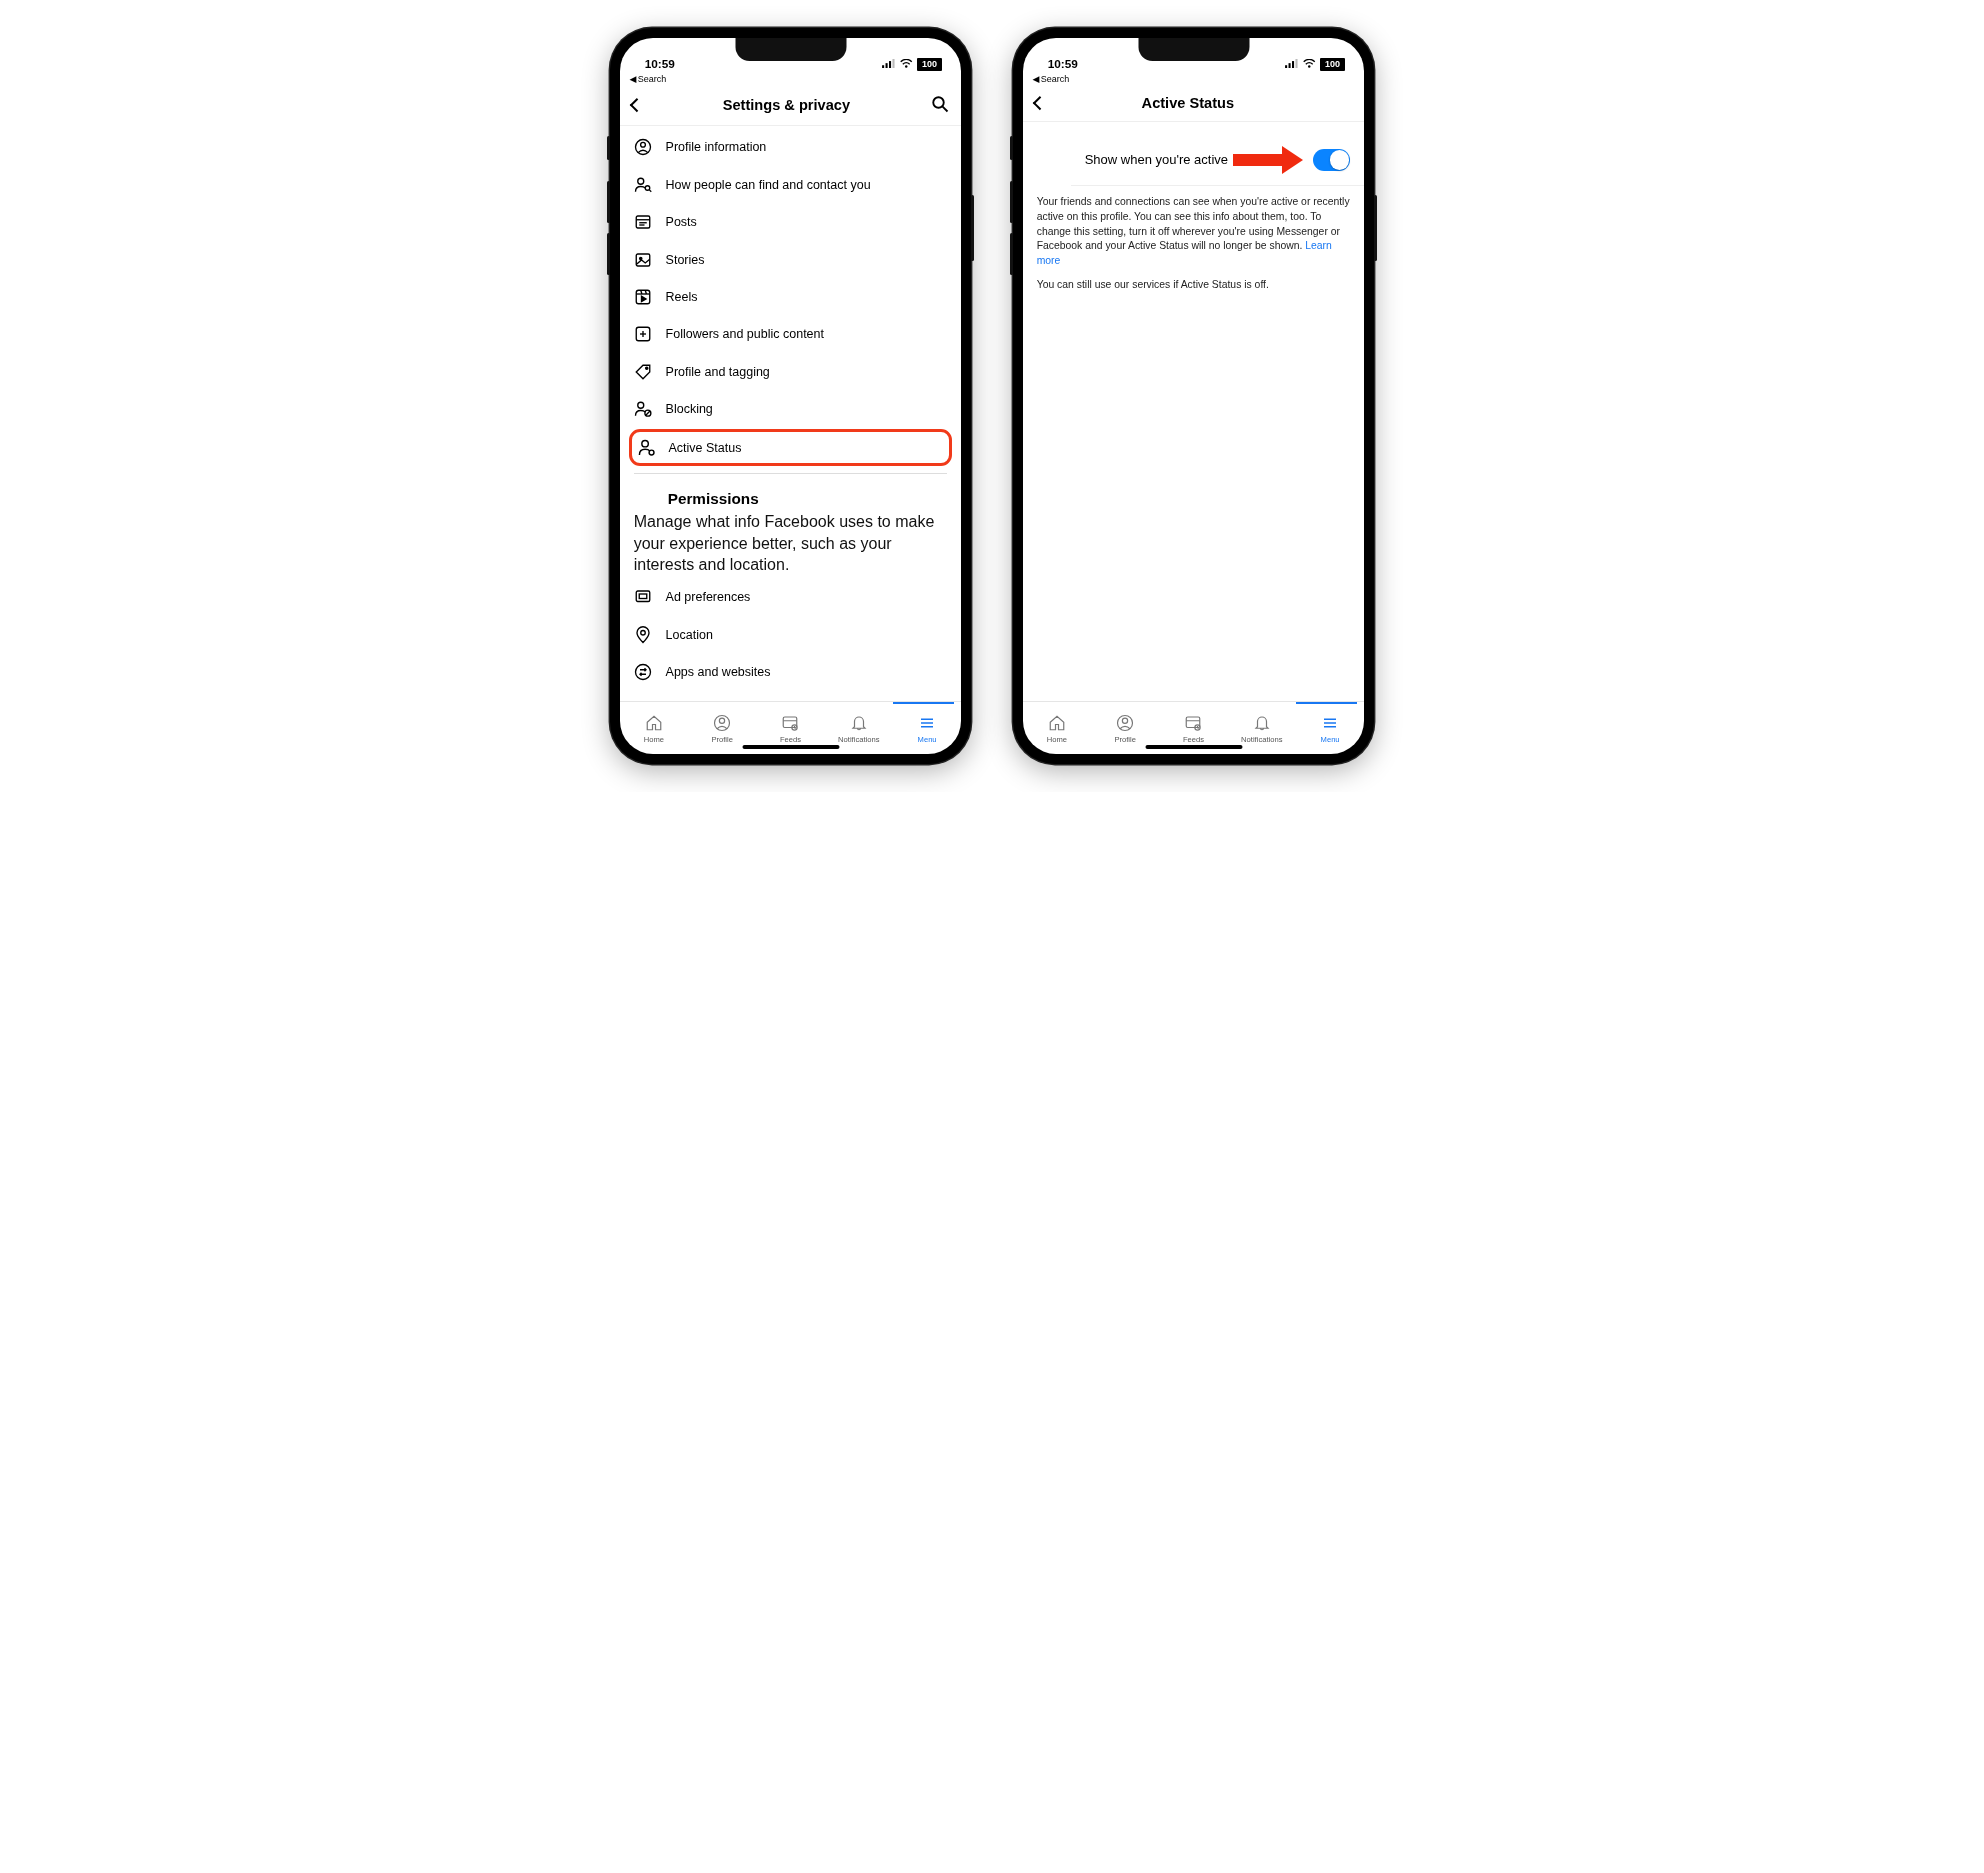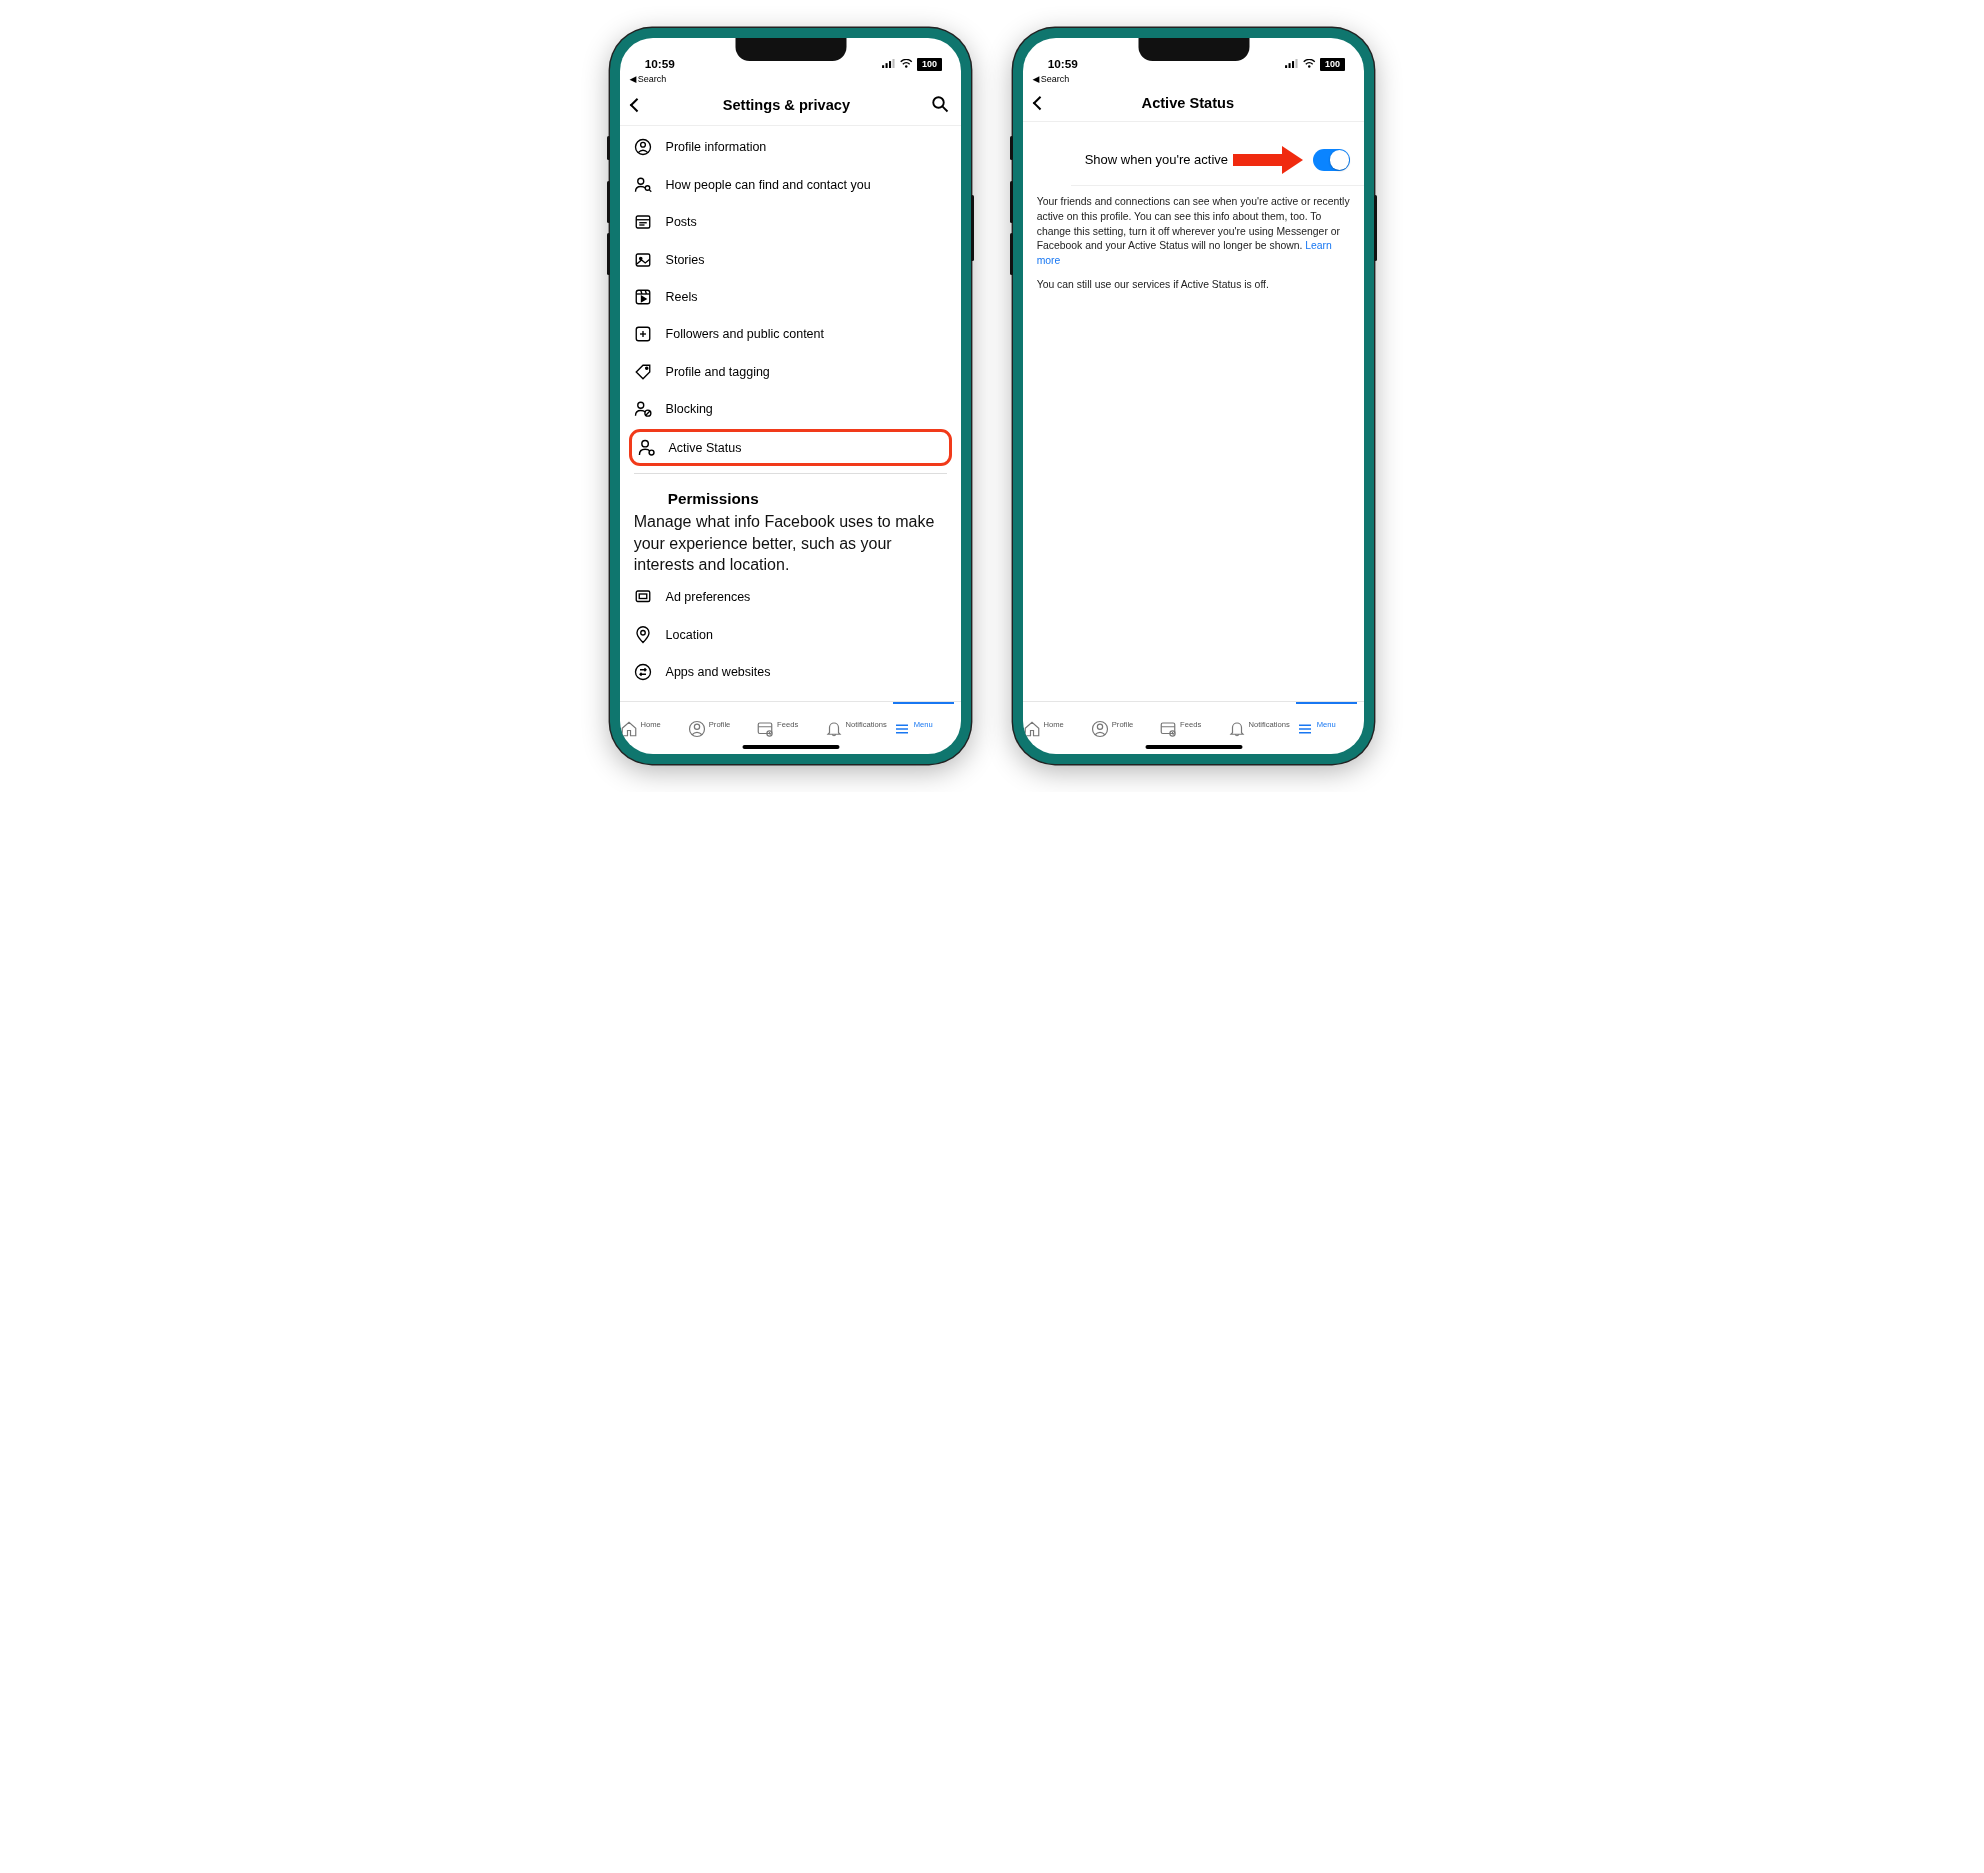--- a/index.html
+++ b/index.html
@@ -8,21 +8,21 @@
     background: #fff;
     display: flex;
     gap: 42px;
     padding: 28px;
     justify-content: center;
     align-items: flex-start;
   }
   .phone-frame {
     width: 361px;
     height: 736px;
-    background: #0f766e;
+    background: #000000;
     border-radius: 42px;
     padding: 9.7px;
     position: relative;
     box-shadow: 0 0 0 1.4px #222, 0 7px 28px rgba(0,0,0,0.3);
   }
   .phone-screen {
     width: 100%;
     height: 100%;
     background: #fff;
     border-radius: 33px;
@@ -127,21 +127,21 @@
   .tabbar {
     height: 53px;
     border-top: 0.7px solid #e5e5e5;
     display: flex;
     justify-content: space-around;
     align-items: center;
     padding-top: 1.4px;
     position: relative;
   }
   .tabbar-item {
-    display: flex; 
+    display: flex; flex-direction: column; align-items: center;
     gap: 2.8px;
     font-size: 7.6px;
     color: #555;
     width: 20%;
   }
   .tabbar-item.active { color: #1877f2; }
   .tabbar-item .tab-indicator {
     position:absolute; top:0; height:1.4px; width:18%; background:#1877f2;
   }
   .tabbar-item svg { width: 18px; height: 18px; stroke: #777; stroke-width:1.6; fill:none; }

